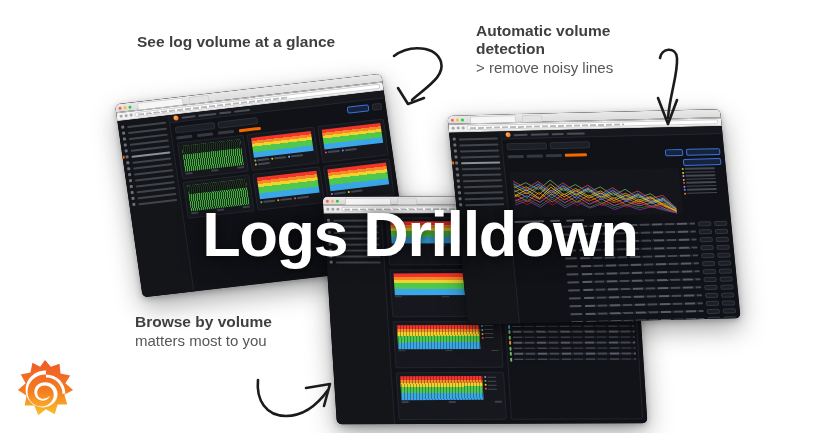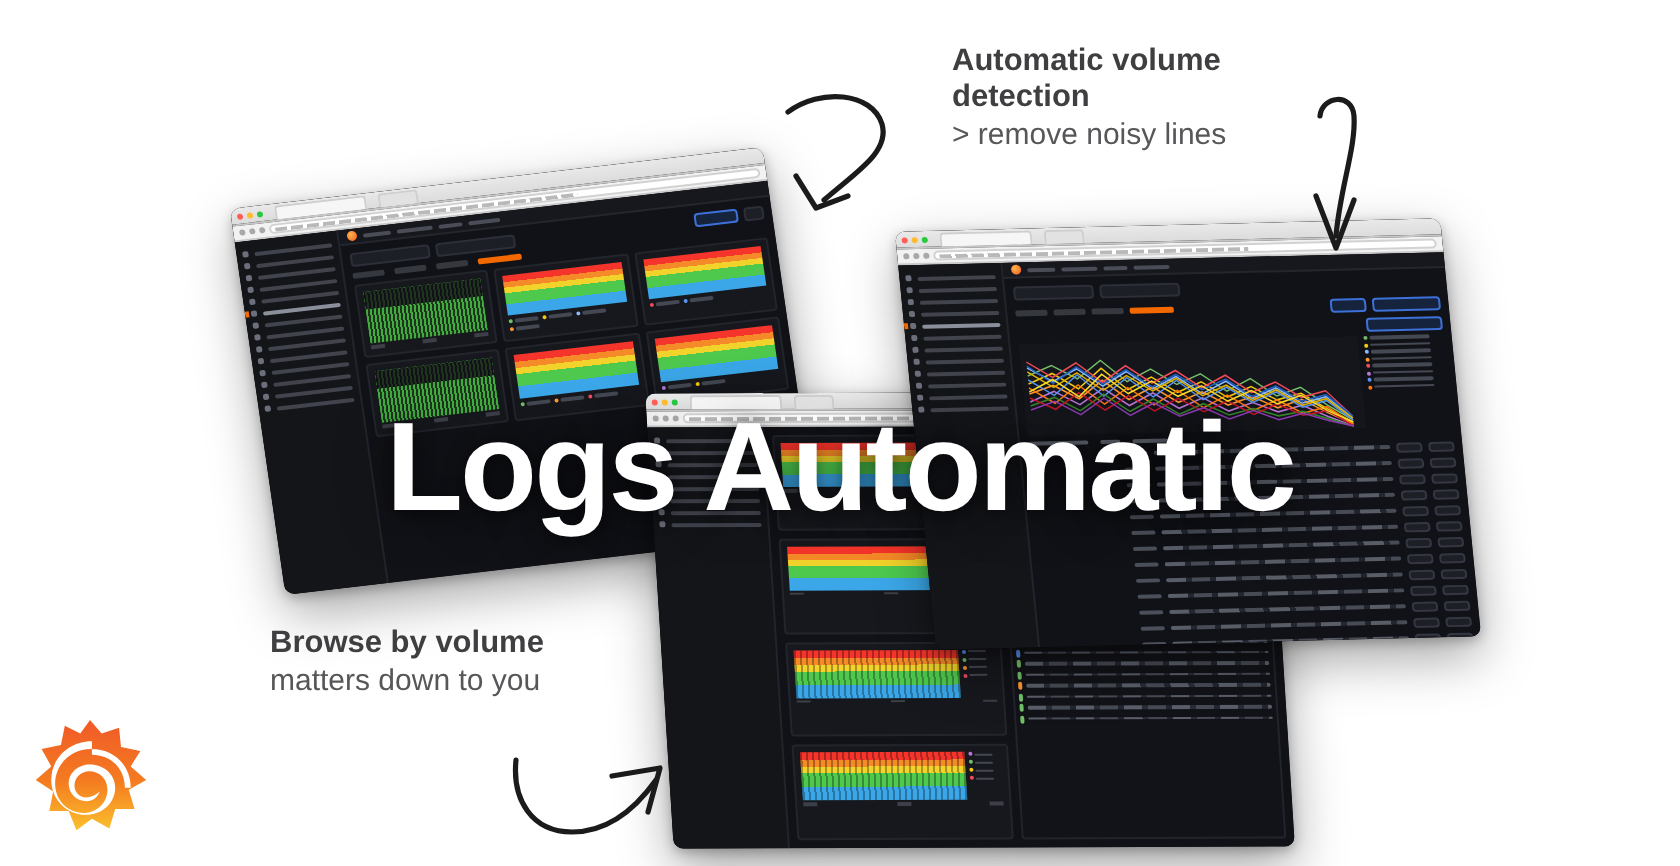--- a/index.html
+++ b/index.html
@@ -866,23 +866,24 @@
                 <span class="pbtn"></span>
                 <span class="pbtn"></span>
               </div>
             <div class="prow"></div>
           </div>
         </div>
       </div>
     </div>
   </div>
 
-  <div class="title">Logs Automatic</div>
+  <div class="title">Logs Drilldown</div>
 
   <div class="callout" style="left:137px; top:33px; width:250px;">
+    <div class="hd">See log volume at a glance</div>
   </div>
   <div class="arrow" style="left:388px; top:40px;">
     <svg width="62" height="78" viewBox="0 0 62 78" fill="none" stroke="#1b1b1b" stroke-width="2.6" stroke-linecap="round" stroke-linejoin="round">
       <path d="M6 16 C22 4, 48 6, 53 22 C57 36, 40 46, 24 60"></path>
       <path d="M10 48 L20 64 L36 58"></path>
     </svg>
   </div>
 
   <div class="callout" style="left:476px; top:22px; width:185px;">
     <div class="hd">Automatic volume detection</div>
@@ -890,21 +891,21 @@
   </div>
   <div class="arrow" style="left:652px; top:44px;">
     <svg width="36" height="86" viewBox="0 0 36 86" fill="none" stroke="#1b1b1b" stroke-width="2.6" stroke-linecap="round" stroke-linejoin="round">
       <path d="M8 14 C9 4, 24 2, 25 14 C26 30, 18 50, 16 74"></path>
       <path d="M6 54 L16 80 L25 56"></path>
     </svg>
   </div>
 
   <div class="callout" style="left:135px; top:313px; width:205px;">
     <div class="hd">Browse by volume</div>
-    <div class="ln">matters down to you</div>
+    <div class="ln">matters most to you</div>
   </div>
   <div class="arrow" style="left:252px; top:378px;">
     <svg width="84" height="46" viewBox="0 0 84 46" fill="none" stroke="#1b1b1b" stroke-width="2.6" stroke-linecap="round" stroke-linejoin="round">
       <path d="M6 2 C4 22, 14 38, 34 38 C52 38, 66 26, 76 12"></path>
       <path d="M54 10 L78 6 L72 28"></path>
     </svg>
   </div>
 
   <div class="brand">
     <svg viewBox="0 0 64 64" width="62" height="62">

